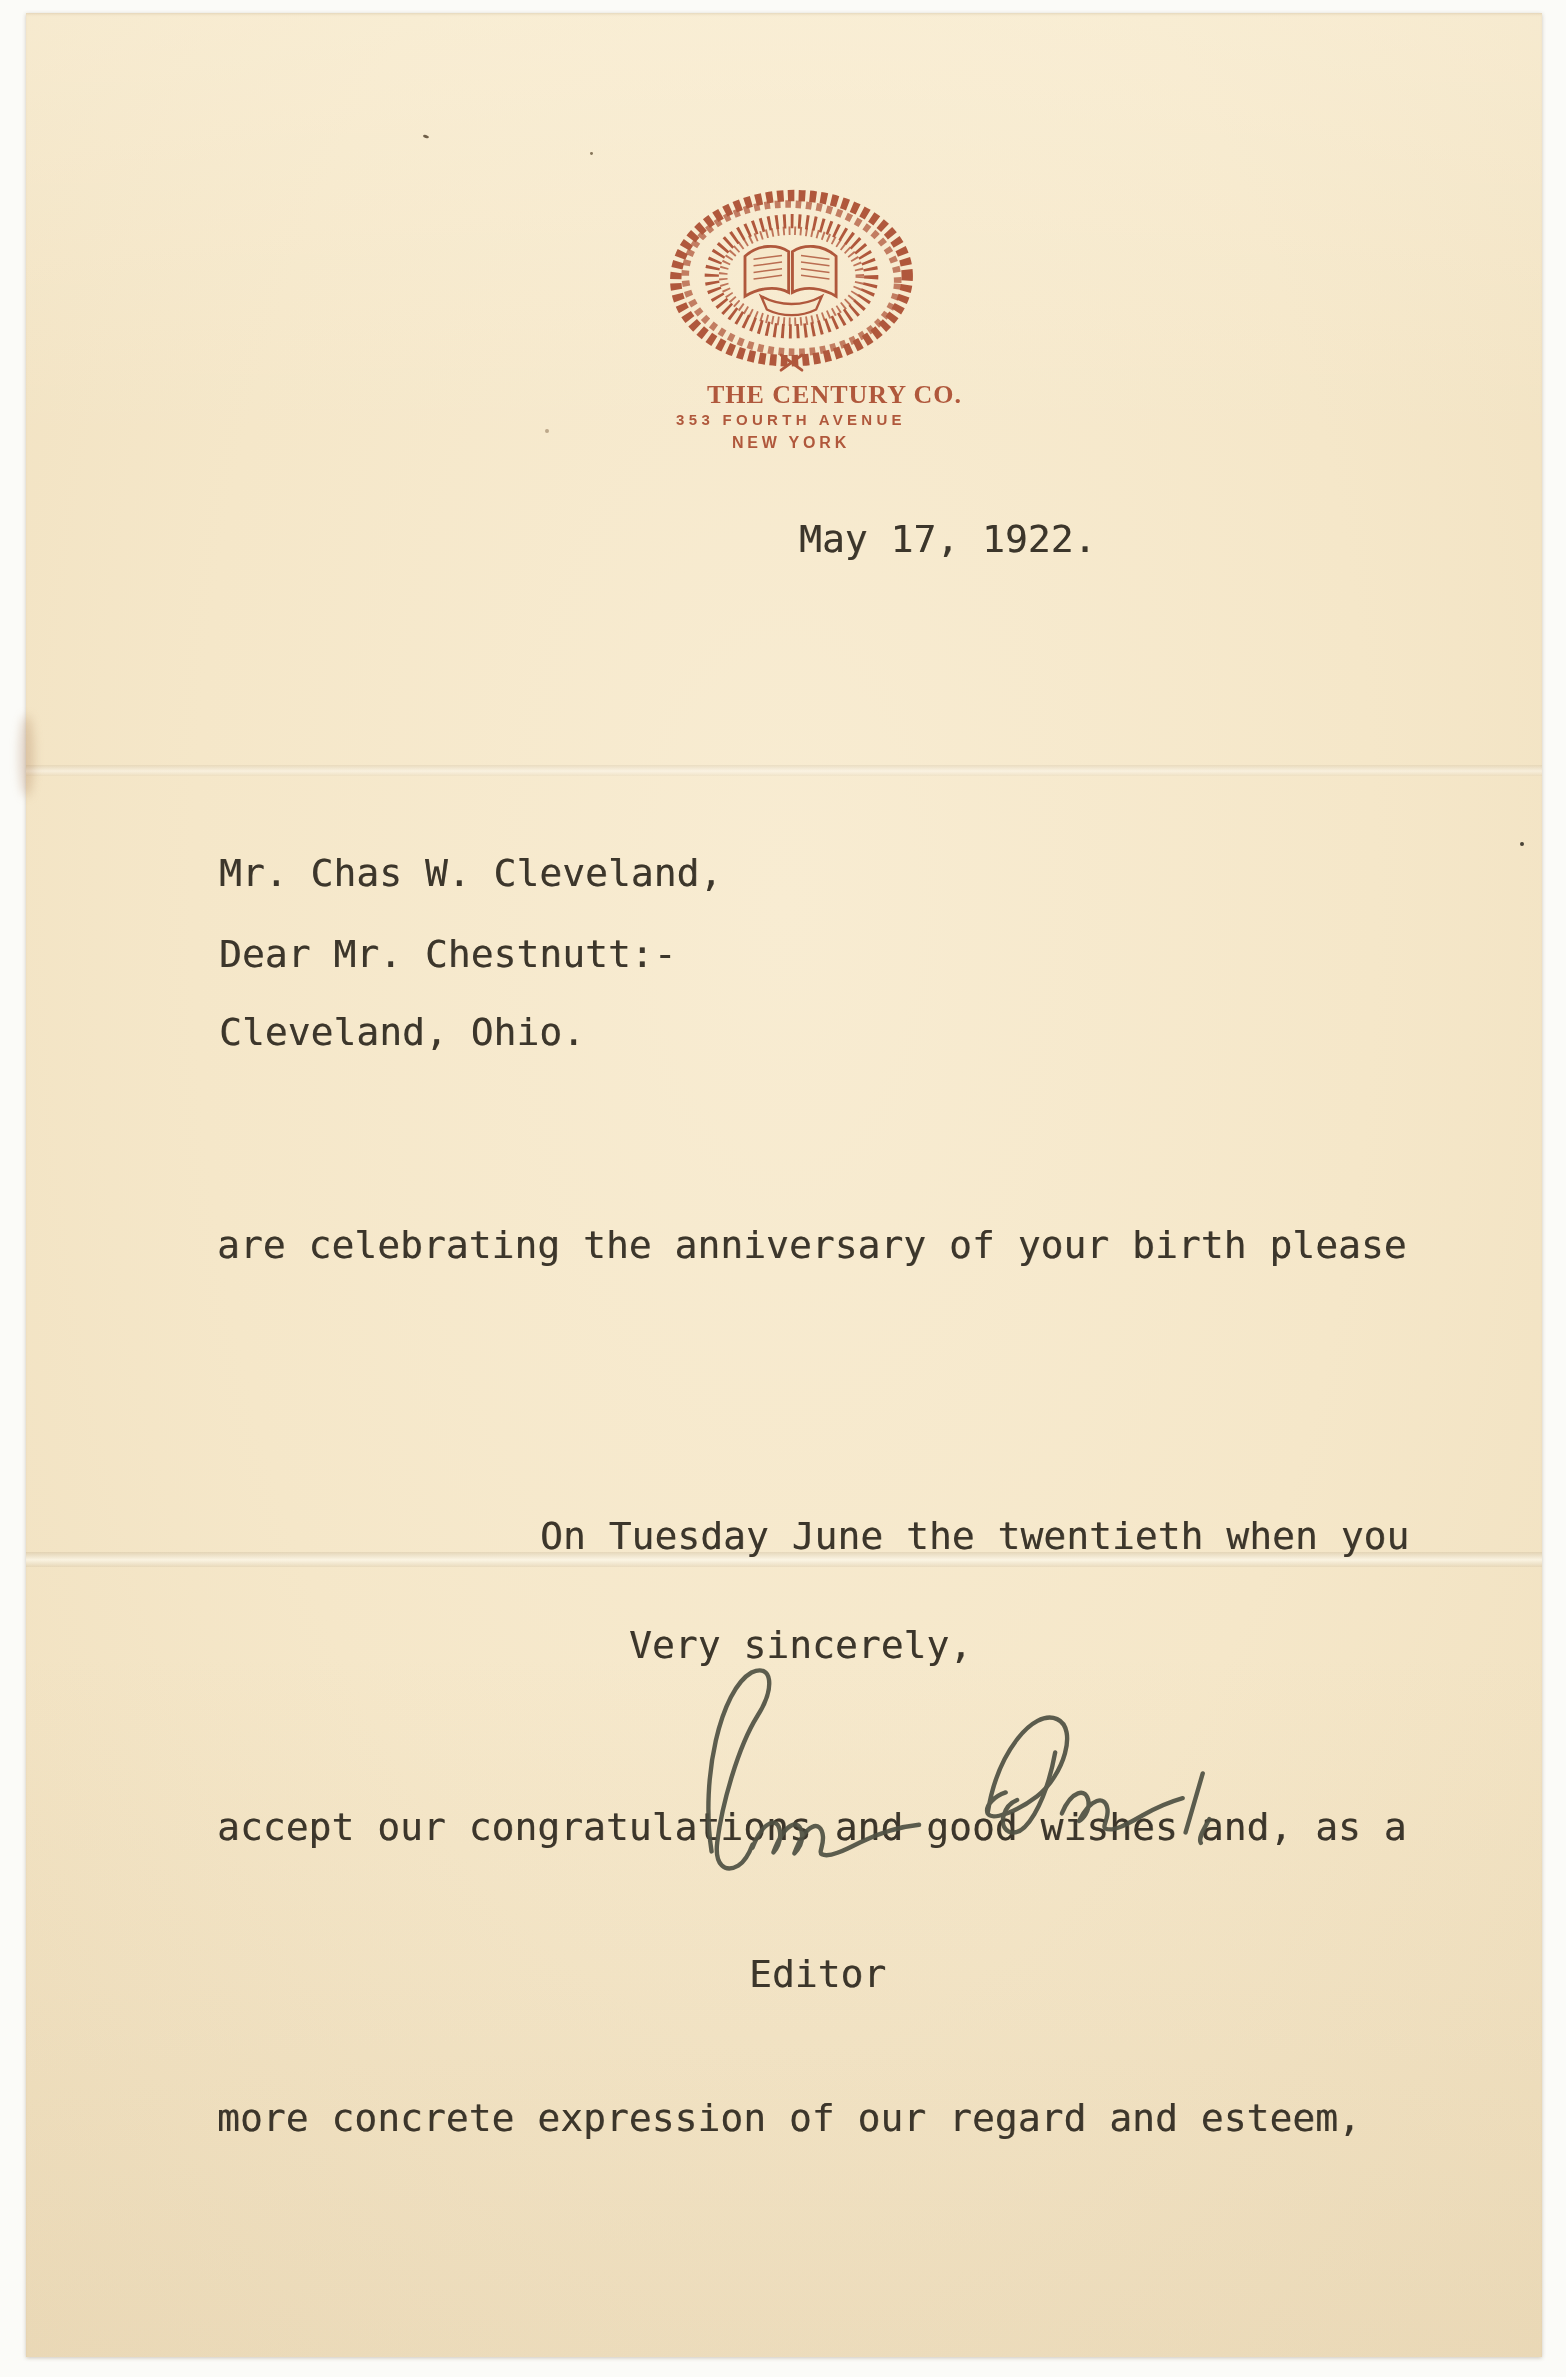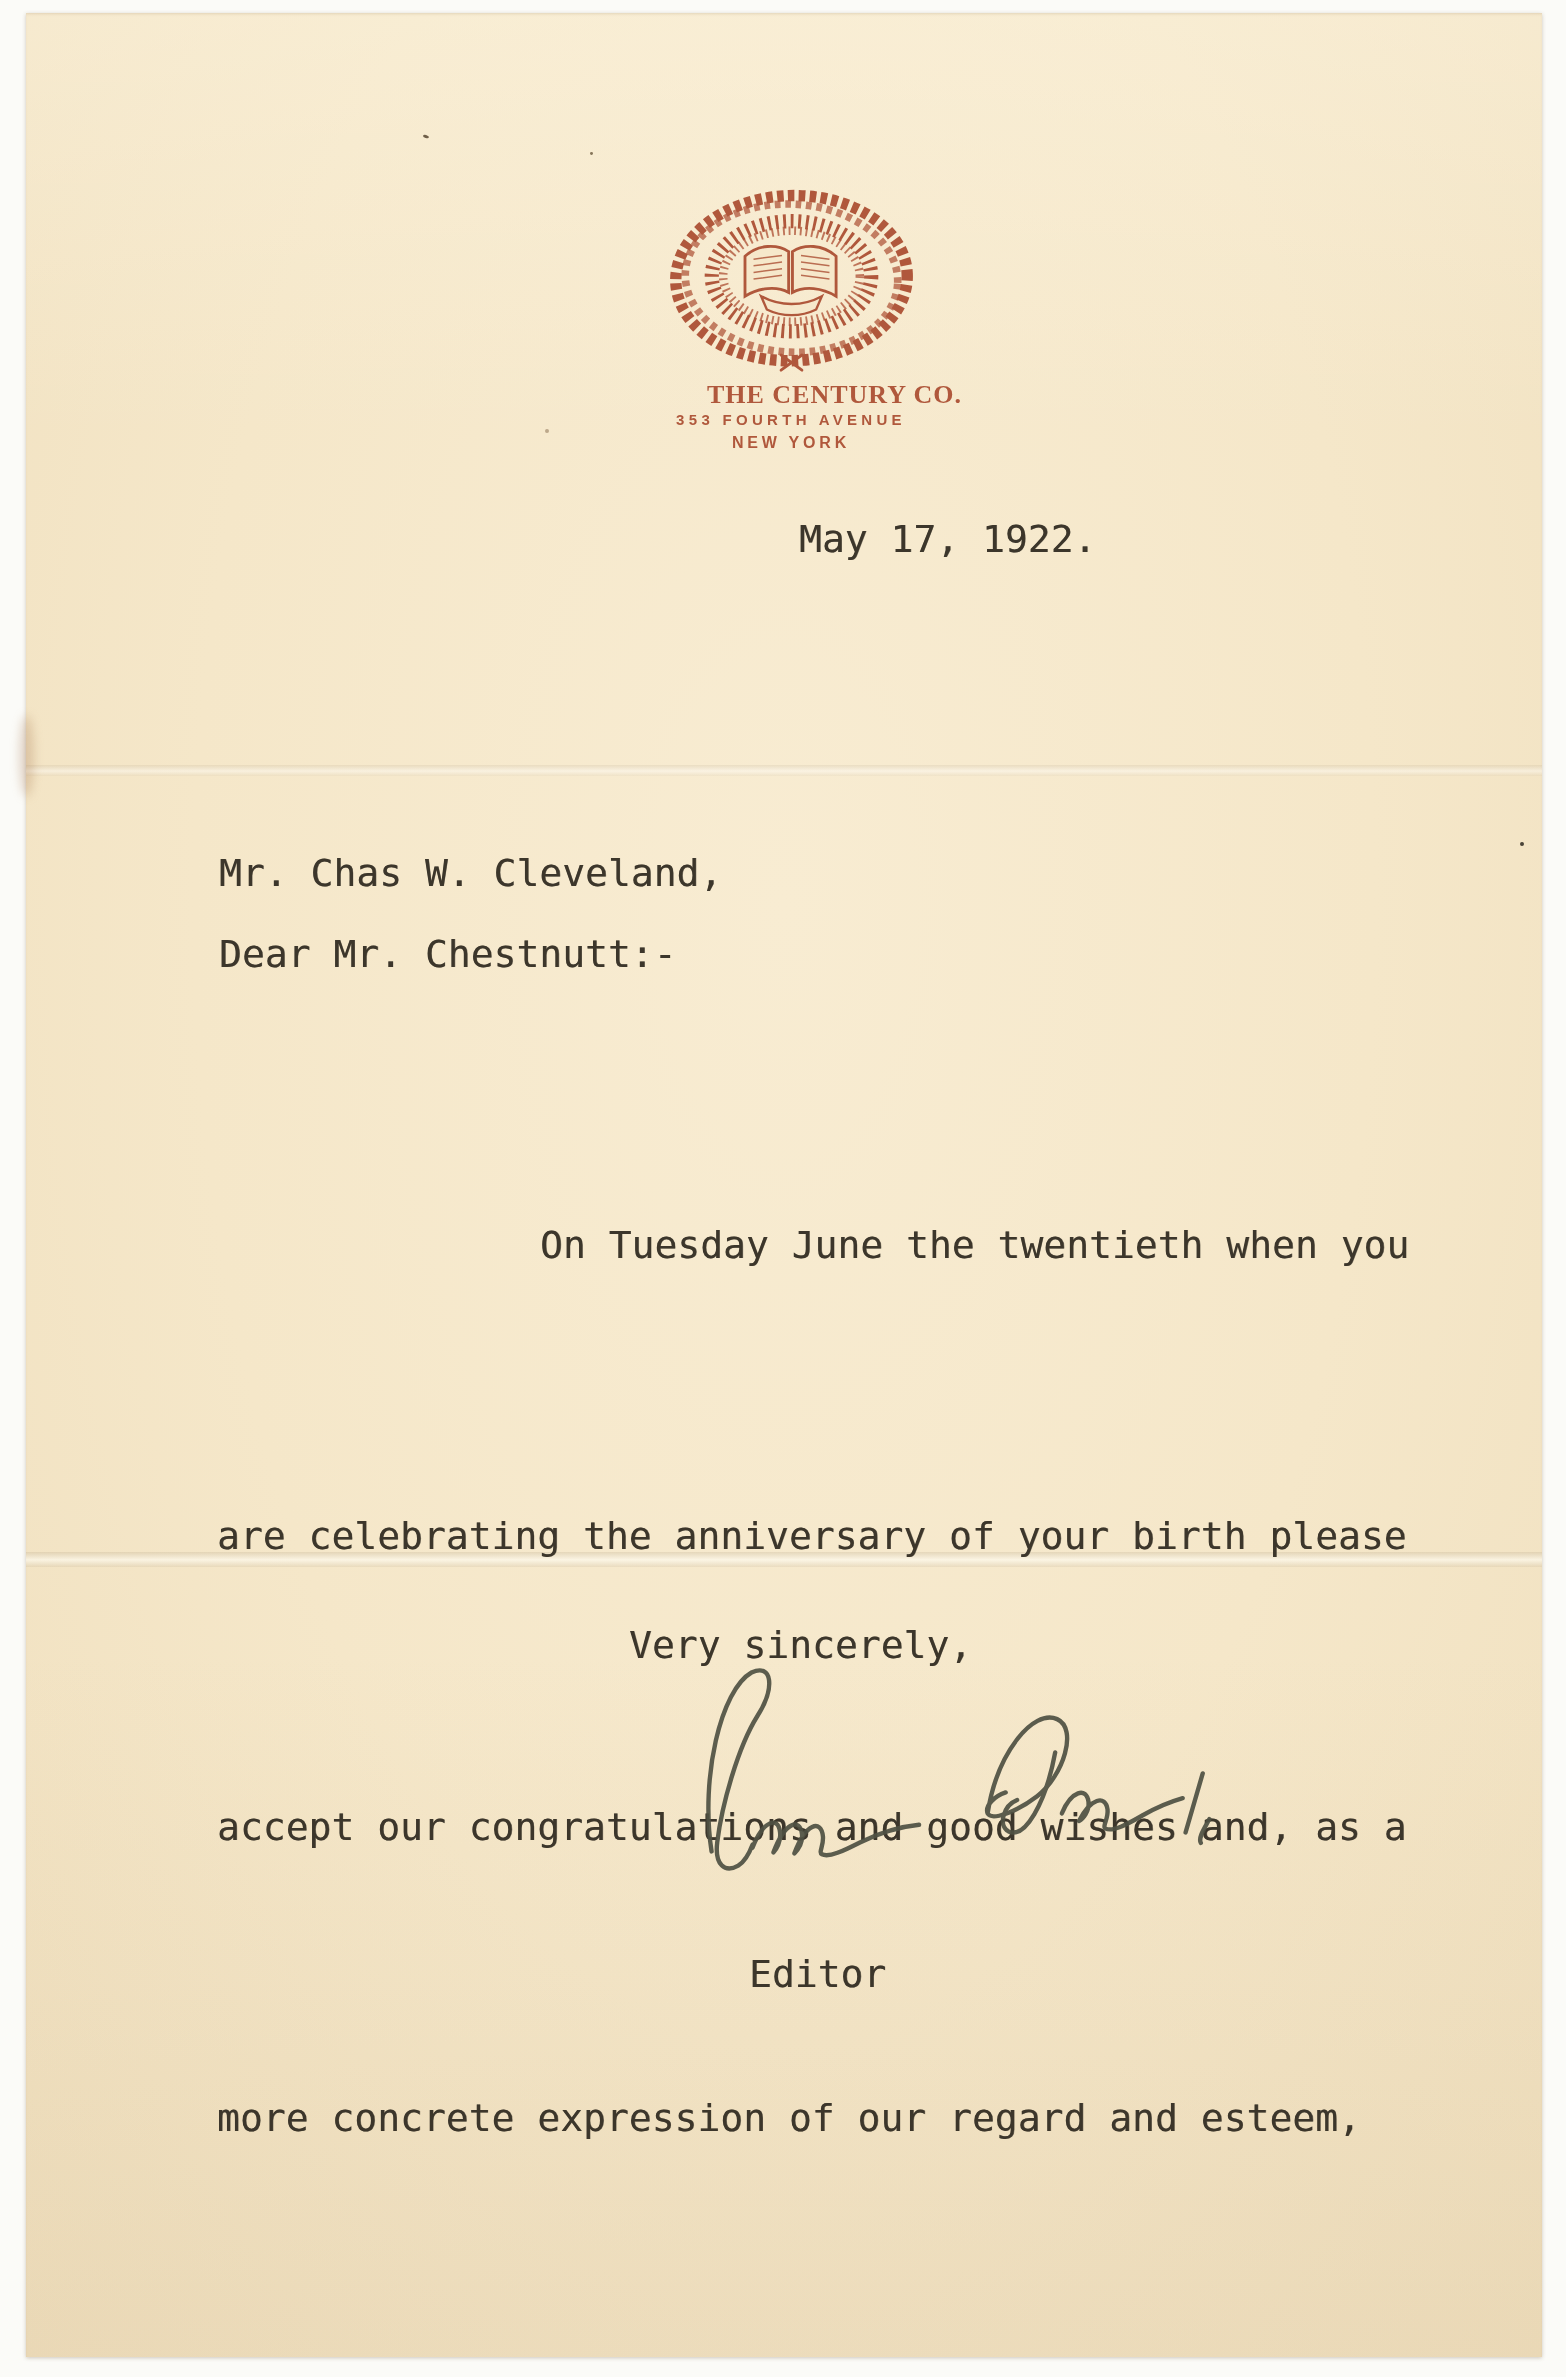--- a/index.html
+++ b/index.html
@@ -84,27 +84,28 @@
   </svg>
   <div class="lh-company">THE CENTURY CO.</div>
   <div class="lh-street">353 FOURTH AVENUE</div>
   <div class="lh-city">NEW YORK</div>
 </div>
 
 <div class="tw date-line">May 17, 1922.</div>
 
 <div class="tw address">
   <div class="address-line">Mr. Chas W. Cleveland,</div>
+  <div class="address-line">Cleveland, Ohio.</div>
 </div>
 
 <div class="tw salutation">Dear Mr. Chestnutt:-</div>
 
 <div class="tw body-block">
+  <div class="body-line">are celebrating the anniversary of your birth please</div>
   <div class="body-line indent">On Tuesday June the twentieth when you</div>
-  <div class="body-line">are celebrating the anniversary of your birth please</div>
   <div class="body-line">accept our congratulations and good wishes and, as a</div>
   <div class="body-line">more concrete expression of our regard and esteem,</div>
   <div class="body-line">the copy of the current CENTURY which has been mailed</div>
   
 </div>
 
 <div class="tw closing">Very sincerely,</div>
 
 <svg class="signature" viewBox="0 0 582 252" role="img" aria-label="Glenn Frank">
   <g stroke="#4f5143" stroke-width="4.6" fill="none" stroke-linecap="round" stroke-linejoin="round" opacity="0.92">

